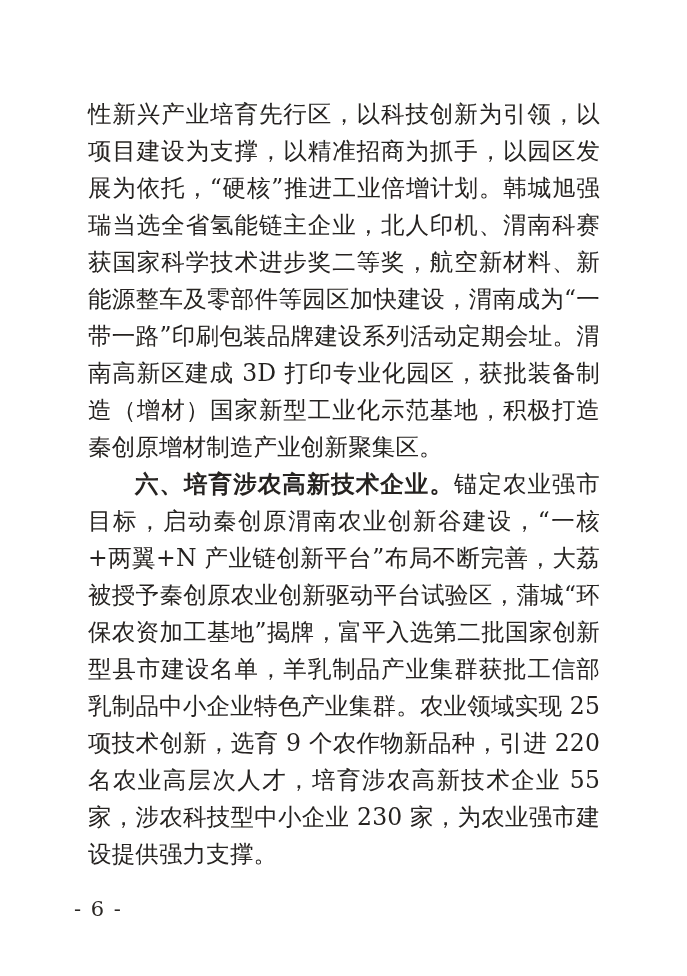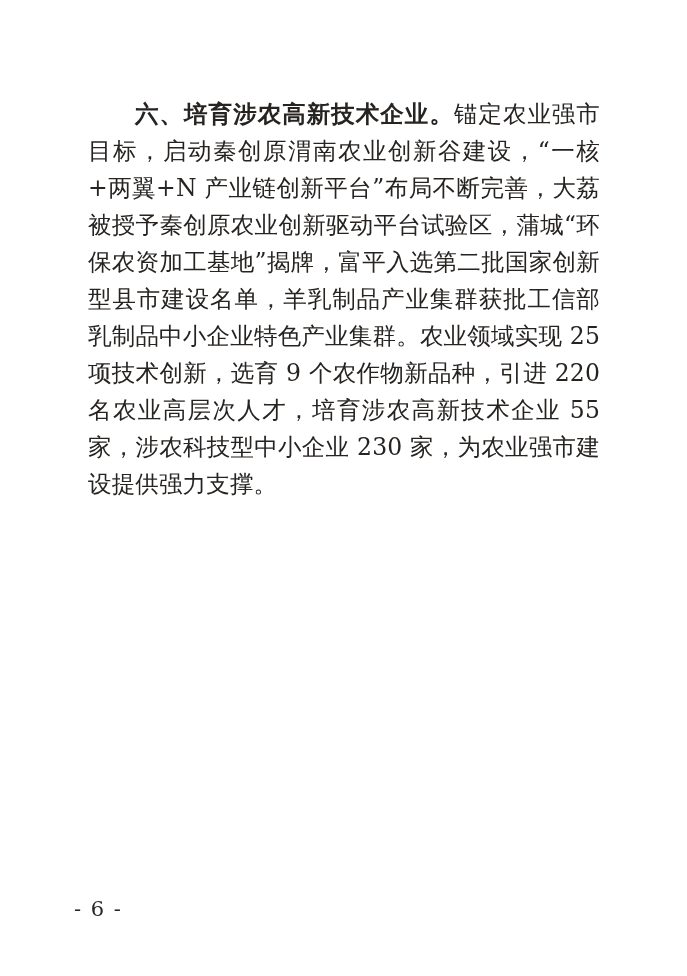--- a/index.html
+++ b/index.html
@@ -89,20 +89,21 @@
     font-family: "DejaVu Serif", "Liberation Serif", serif;
   }
 </style>
 </head>
 <body>
 
 <div class="page">
 
   <div class="content">
 
+    <p class="para">性新兴产业培育先行区，以科技创新为引领，以项目建设为支撑，以精准招商为抓手，以园区发展为依托，“硬核”推进工业倍增计划。韩城旭强瑞当选全省氢能链主企业，北人印机、渭南科赛获国家科学技术进步奖二等奖，航空新材料、新能源整车及零部件等园区加快建设，渭南成为“一带一路”印刷包装品牌建设系列活动定期会址。渭南高新区建成 3D 打印专业化园区，获批装备制造（增材）国家新型工业化示范基地，积极打造秦创原增材制造产业创新聚集区。</p>
 
     <p class="para indent"><span class="lead">六、培育涉农高新技术企业。</span><span>锚定农业强市目标，启动秦创原渭南农业创新谷建设，“一核+两翼+N 产业链创新平台”布局不断完善，大荔被授予秦创原农业创新驱动平台试验区，蒲城“环保农资加工基地”揭牌，富平入选第二批国家创新型县市建设名单，羊乳制品产业集群获批工信部乳制品中小企业特色产业集群。农业领域实现 25 项技术创新，选育 9 个农作物新品种，引进 220 名农业高层次人才，培育涉农高新技术企业 55 家，涉农科技型中小企业 230 家，为农业强市建设提供强力支撑。</span></p>
 
   </div>
 
   <div class="section-title">
   </div>
 
 
   <div class="footer">- 6 -</div>

